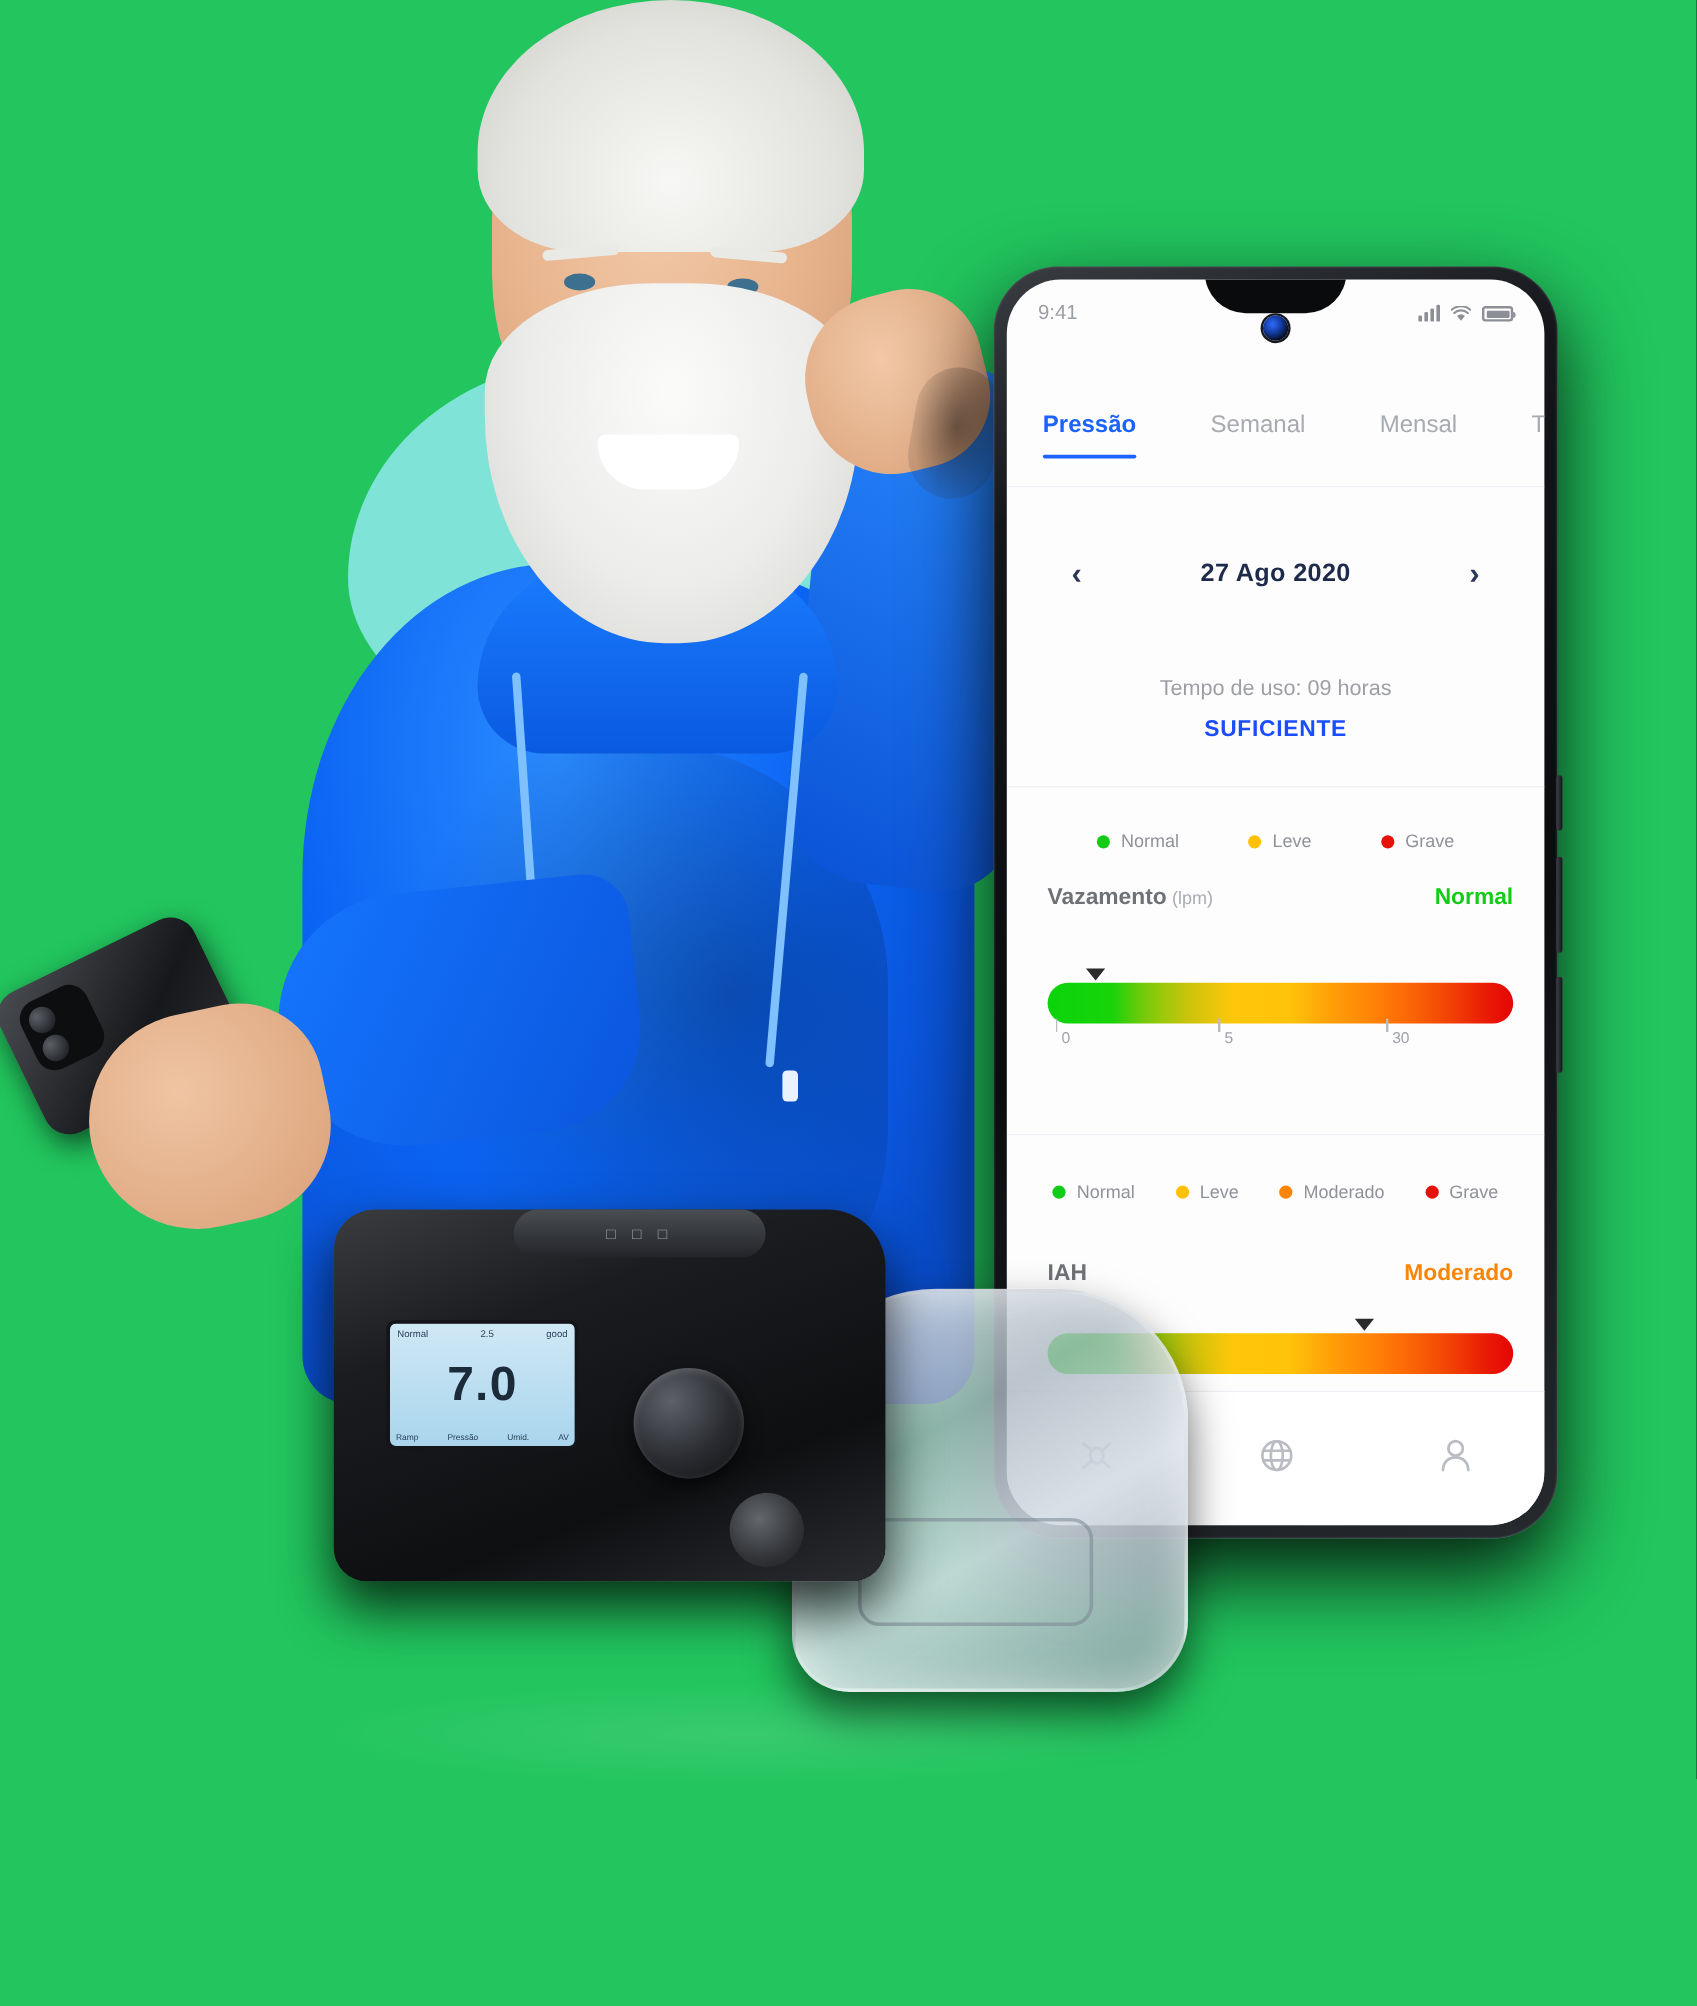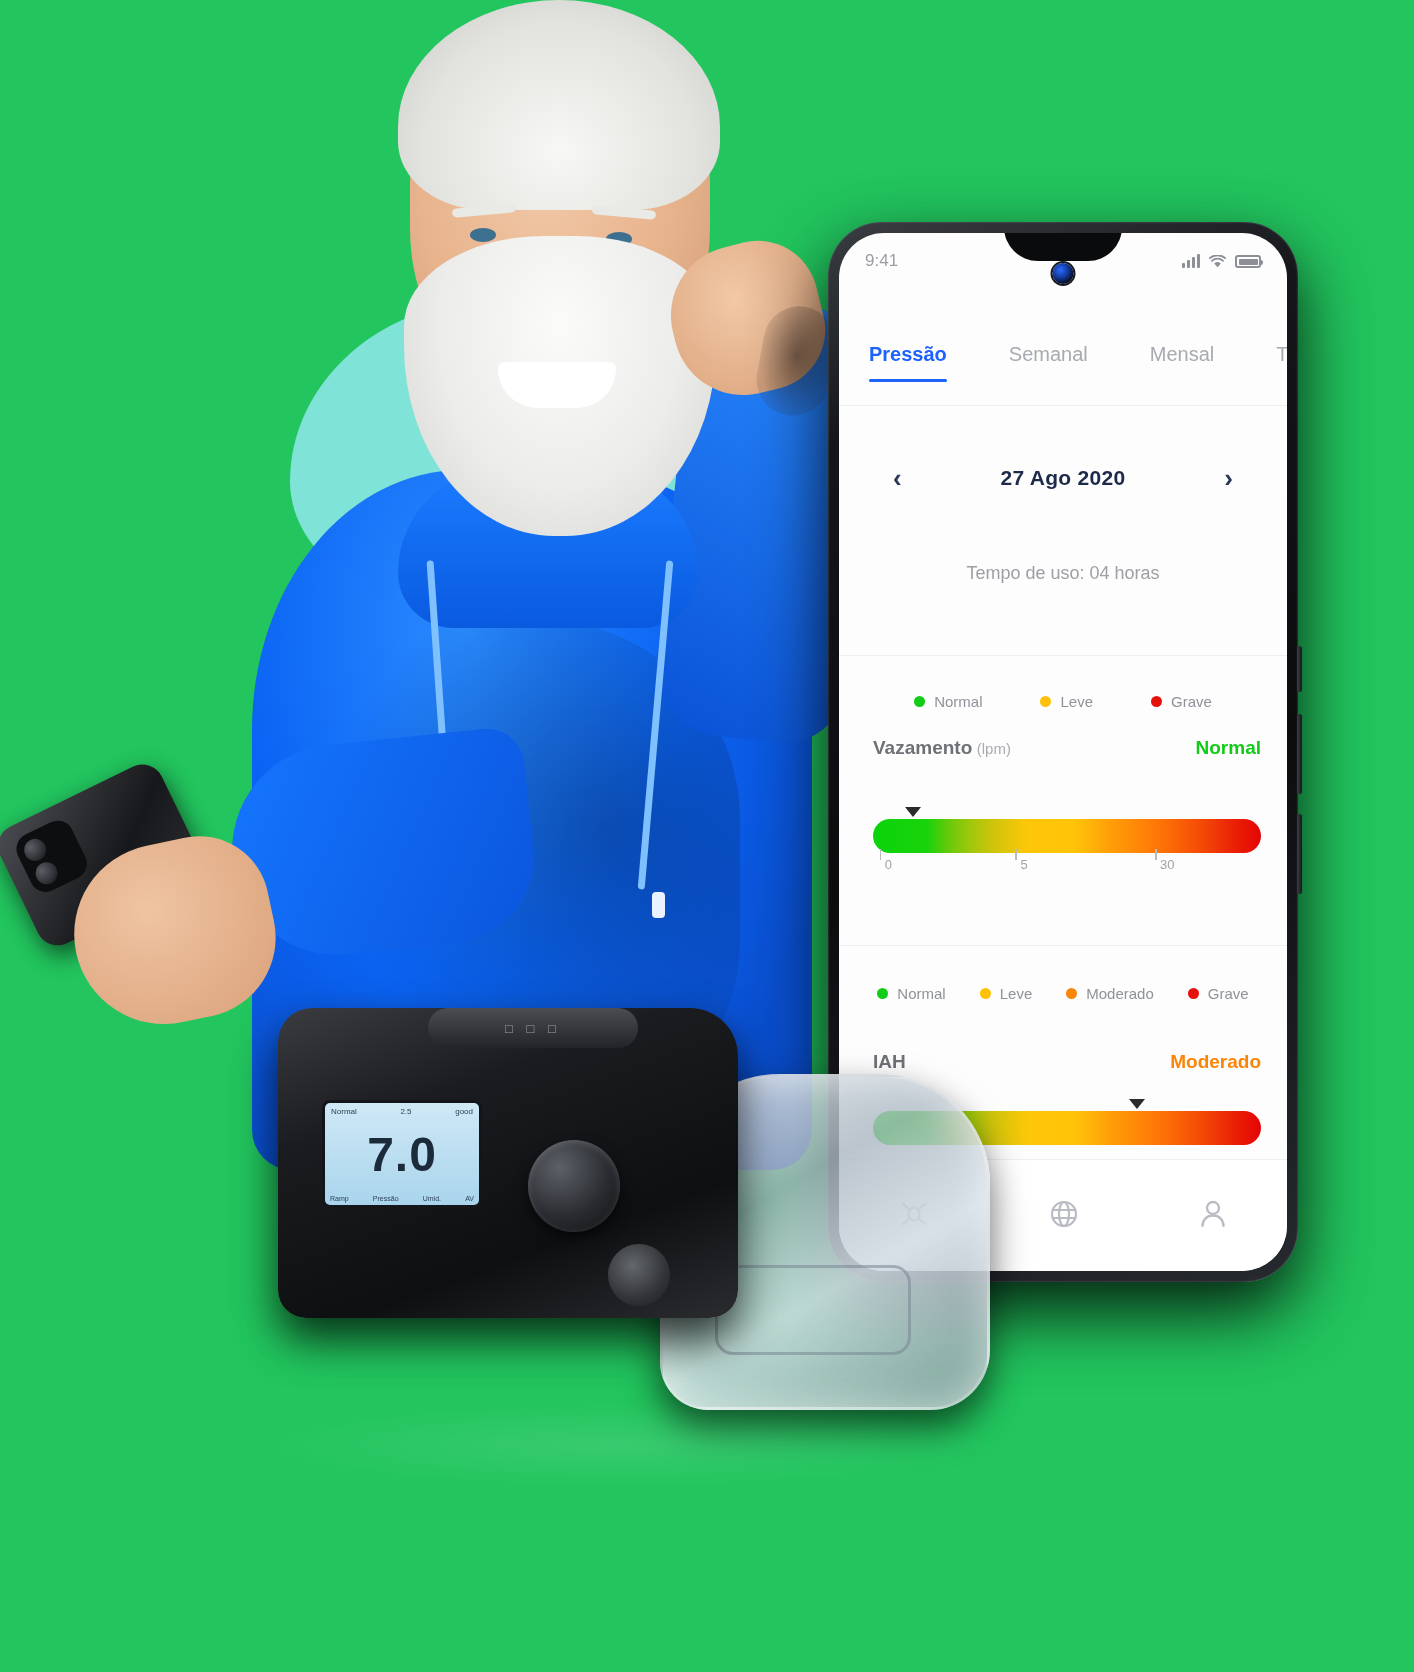--- a/index.html
+++ b/index.html
@@ -276,21 +276,21 @@
     position:absolute; left:50%; top:50%; transform:translate(-50%,-50%);
     color:#9aa0a6; font-size:13px; letter-spacing:5px;
   }
   .cpap-lcd {
     position:absolute; left:44px; top:92px; width:160px; height:108px;
     background: linear-gradient(180deg,#cfe8f6,#a9d5ec);
     border-radius: 8px; border:3px solid #14151a;
     display:flex; align-items:center; justify-content:center;
   }
   .lcd-val { font-family:"Liberation Sans", sans-serif; font-weight:bold;
-             font-size:48px; color:#1c2b3a; letter-spacing:1px; }
+             font-size:40px; color:#1c2b3a; letter-spacing:1px; }
   .lcd-top {
     position:absolute; top:4px; left:6px; right:6px;
     display:flex; justify-content:space-between; font-size:8px; color:#2c4257;
   }
   .lcd-bot {
     position:absolute; bottom:3px; left:5px; right:5px;
     display:flex; justify-content:space-between; font-size:7px; color:#2c4257;
   }
   .cpap-knob {
     position:absolute; left:250px; top:132px; width:92px; height:92px;
@@ -396,21 +396,22 @@
         <span class="tab">Trimestral</span>
       </div>
       <div class="divider" style="top:172px"></div>
 
       <div class="datenav">
         <span class="chev">‹</span>
         <span class="date-label">27 Ago 2020</span>
         <span class="chev">›</span>
       </div>
 
-      <div class="usage">Tempo de uso: 04 horas</div>
+      <div class="usage">Tempo de uso: 09 horas</div>
+      <div class="usage-status">SUFICIENTE</div>
 
       <div class="divider" style="top:422px"></div>
 
       <div class="legend l3" style="top:460px">
         <span class="item">
           <i class="dot" style="background:#12cc17"></i>
           <b style="font-weight:normal">Normal</b>
         </span>
         <span class="item">
           <i class="dot" style="background:#ffc107"></i>

